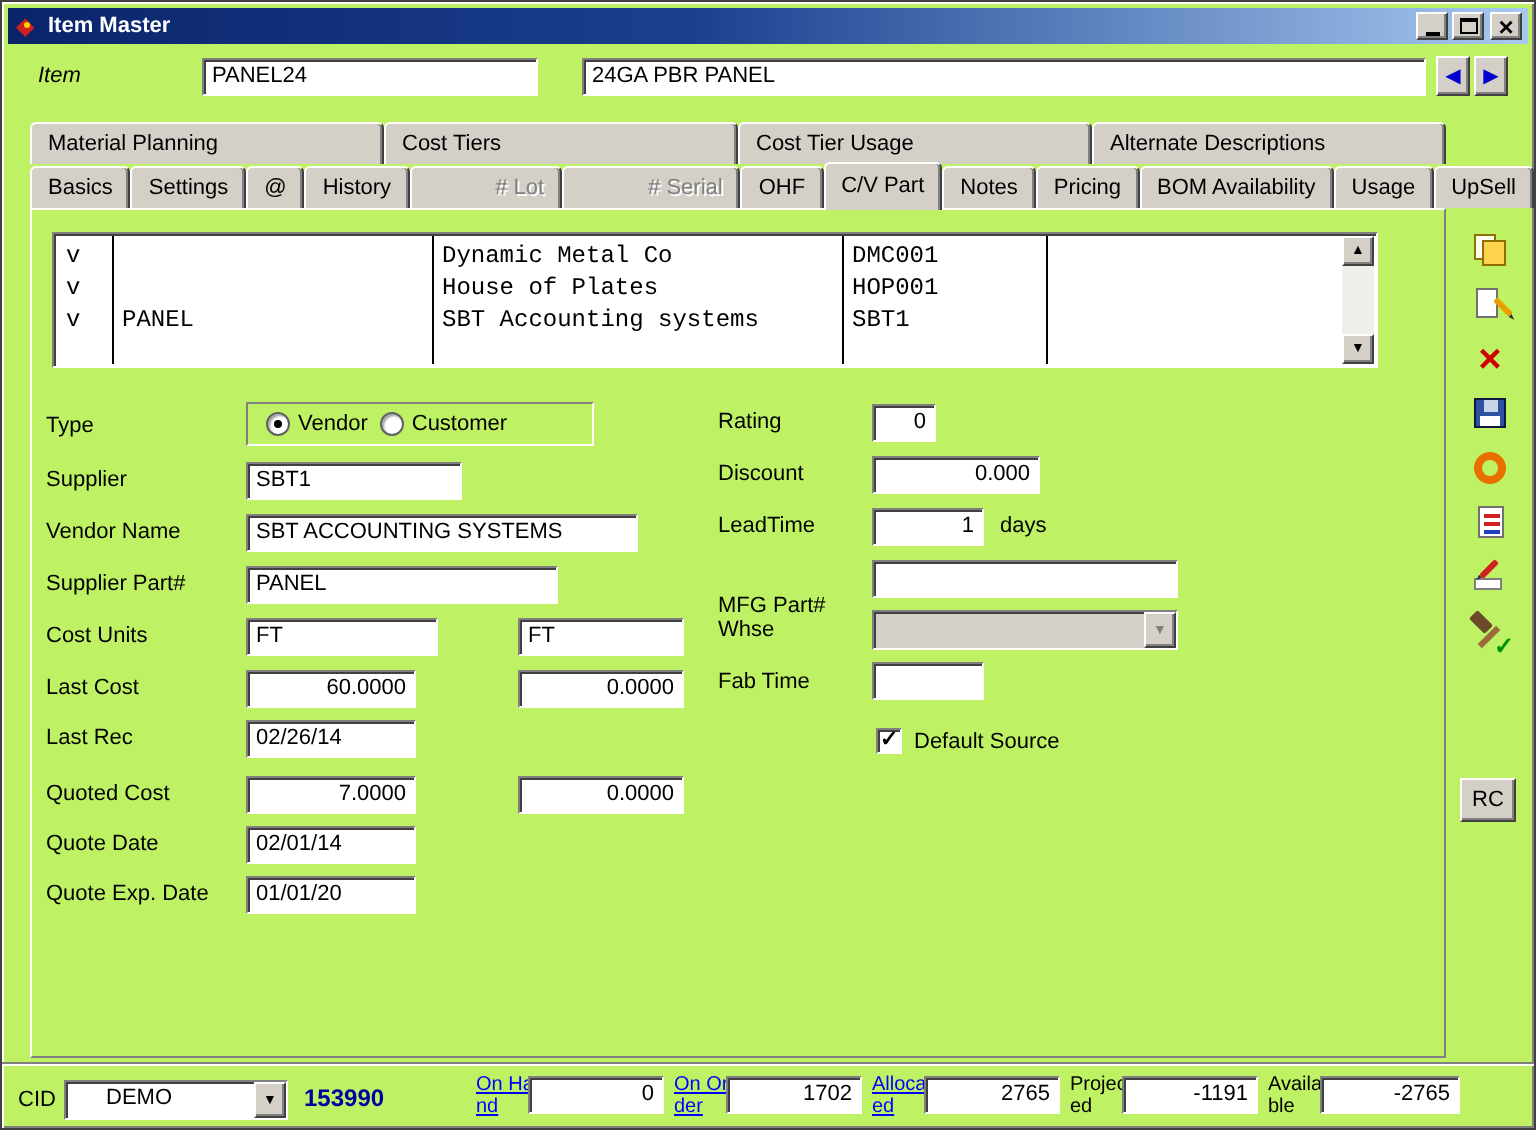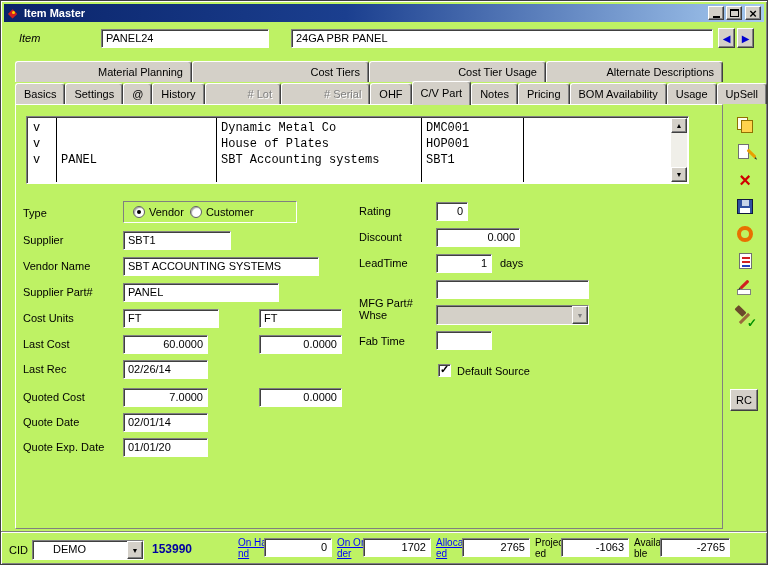--- a/index.html
+++ b/index.html
@@ -27,21 +27,21 @@
 
   .lbl { position:absolute; white-space:nowrap; }
   .field { position:absolute; background:#fff; height:19px; padding:2px 4px 0 4px; font-size:11px; white-space:nowrap; overflow:hidden; }
   .num { text-align:right; }
 
   
   .tabs-top { position:absolute; left:14px; top:60px; width:708px; height:21px; display:flex; }
   .tabs-bot { position:absolute; left:14px; top:81px; width:712px; height:22px; display:flex; align-items:flex-end; z-index:2; }
   .tab { background:#d4d0c8; border-top:1px solid #fff; border-left:1px solid #fff; border-right:1px solid #404040;
     box-shadow: inset -1px 0 0 #808080; border-top-left-radius:3px; border-top-right-radius:3px;
-    height:21px; line-height:20px; padding:0 8px; text-align:right; white-space:nowrap; }
+    height:21px; line-height:20px; padding:0 8px; text-align:left; white-space:nowrap; }
   .tabs-top .tab { flex:1; }
   .tab.active { height:24px; line-height:23px; margin-bottom:-1px; z-index:3; position:relative; }
   .tab.disabled { color:#808080; text-shadow:1px 1px 0 #fff;padding-left:42px; }
 
   .tab-page { position:absolute; left:14px; top:103px; width:708px; height:425px;
     border-top:1px solid #ffffff; border-left:1px solid #ffffff; border-right:1px solid #808080; border-bottom:1px solid #808080; }
 
   
   .gridbox { position:absolute; left:25px; top:115px; width:663px; height:68px; background:#fff; }
   .grid-inner { position:absolute; left:1px; top:1px; right:17px; bottom:1px; overflow:hidden;
@@ -324,18 +324,18 @@
   <span class="slink" style="left:237px; top:536px;">On Hand</span>
   <div class="sfield sunken" style="left:263px; top:537px; width:68px;">0</div>
 
   <span class="slink" style="left:336px; top:536px;">On Order</span>
   <div class="sfield sunken" style="left:362px; top:537px; width:68px;">1702</div>
 
   <span class="slink" style="left:435px; top:536px;">Allocated</span>
   <div class="sfield sunken" style="left:461px; top:537px; width:68px;">2765</div>
 
   <span class="splain" style="left:534px; top:536px;">Projected</span>
-  <div class="sfield sunken" style="left:560px; top:537px; width:68px;">-1063</div>
+  <div class="sfield sunken" style="left:560px; top:537px; width:68px;">-1191</div>
 
   <span class="splain" style="left:633px; top:536px;">Available</span>
   <div class="sfield sunken" style="left:659px; top:537px; width:70px;">-2765</div>
 
 </div>
 
 </body></html>

